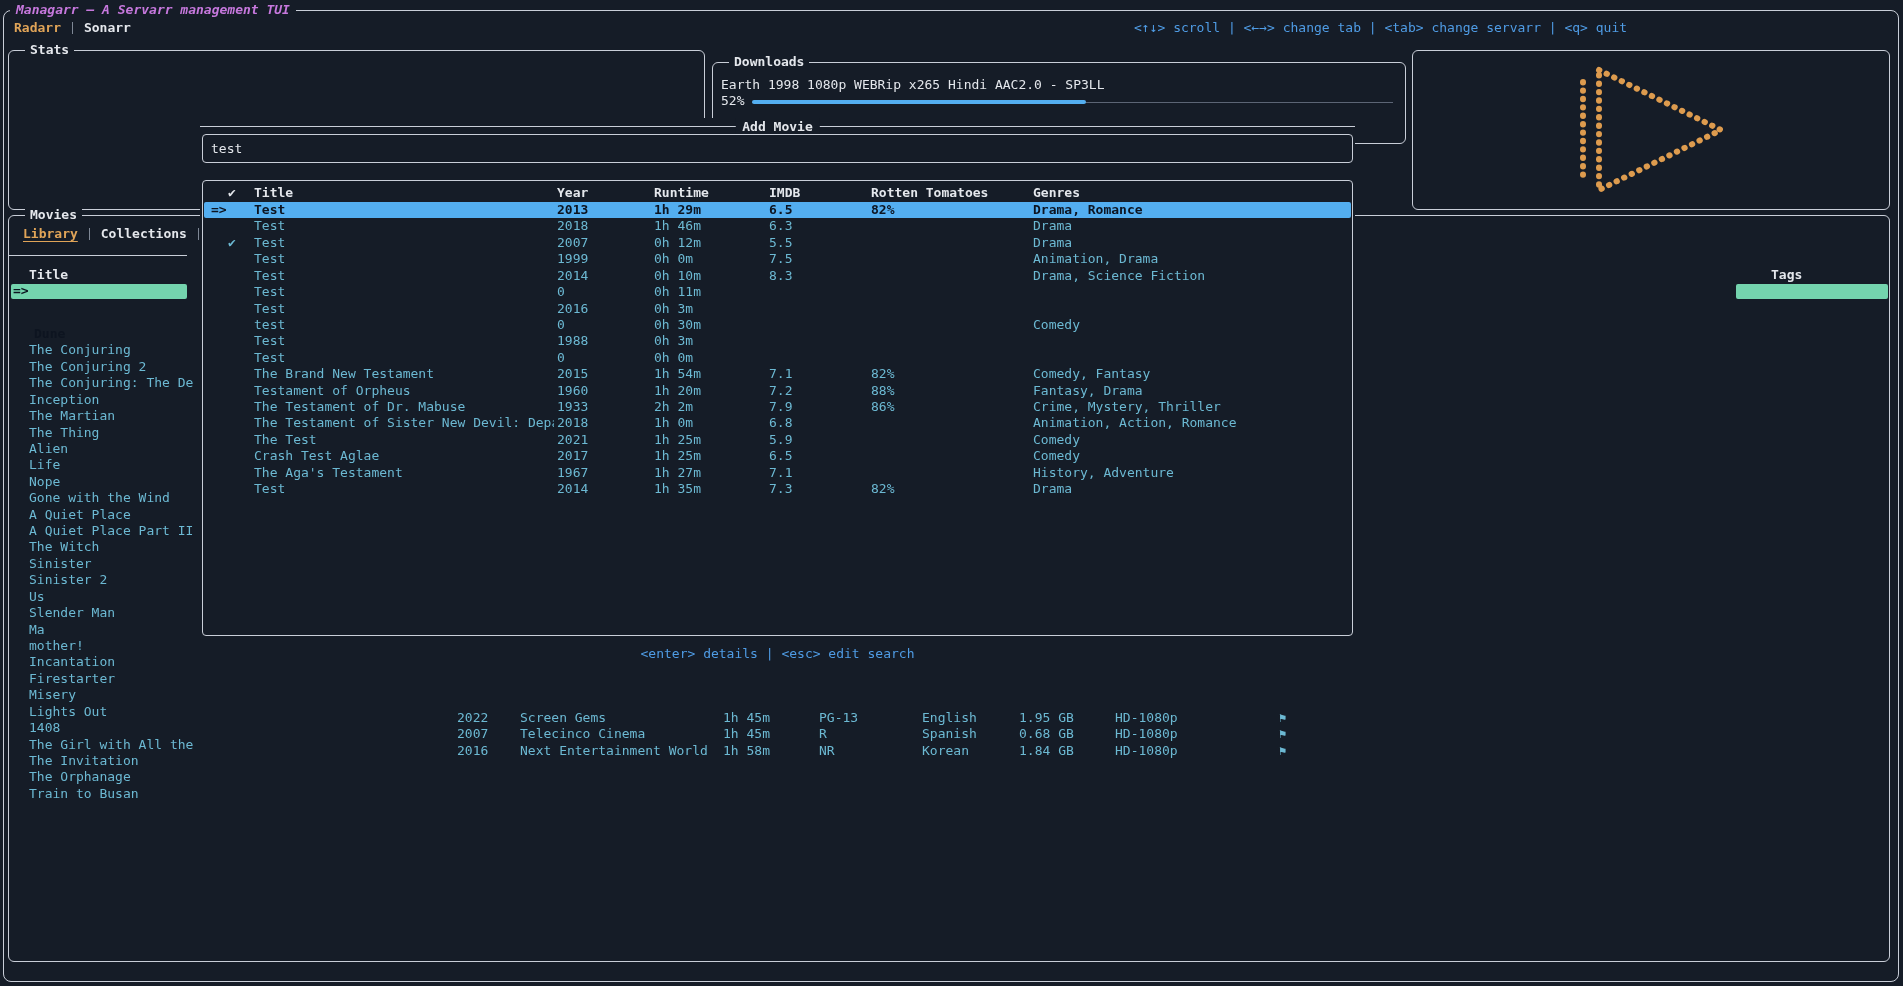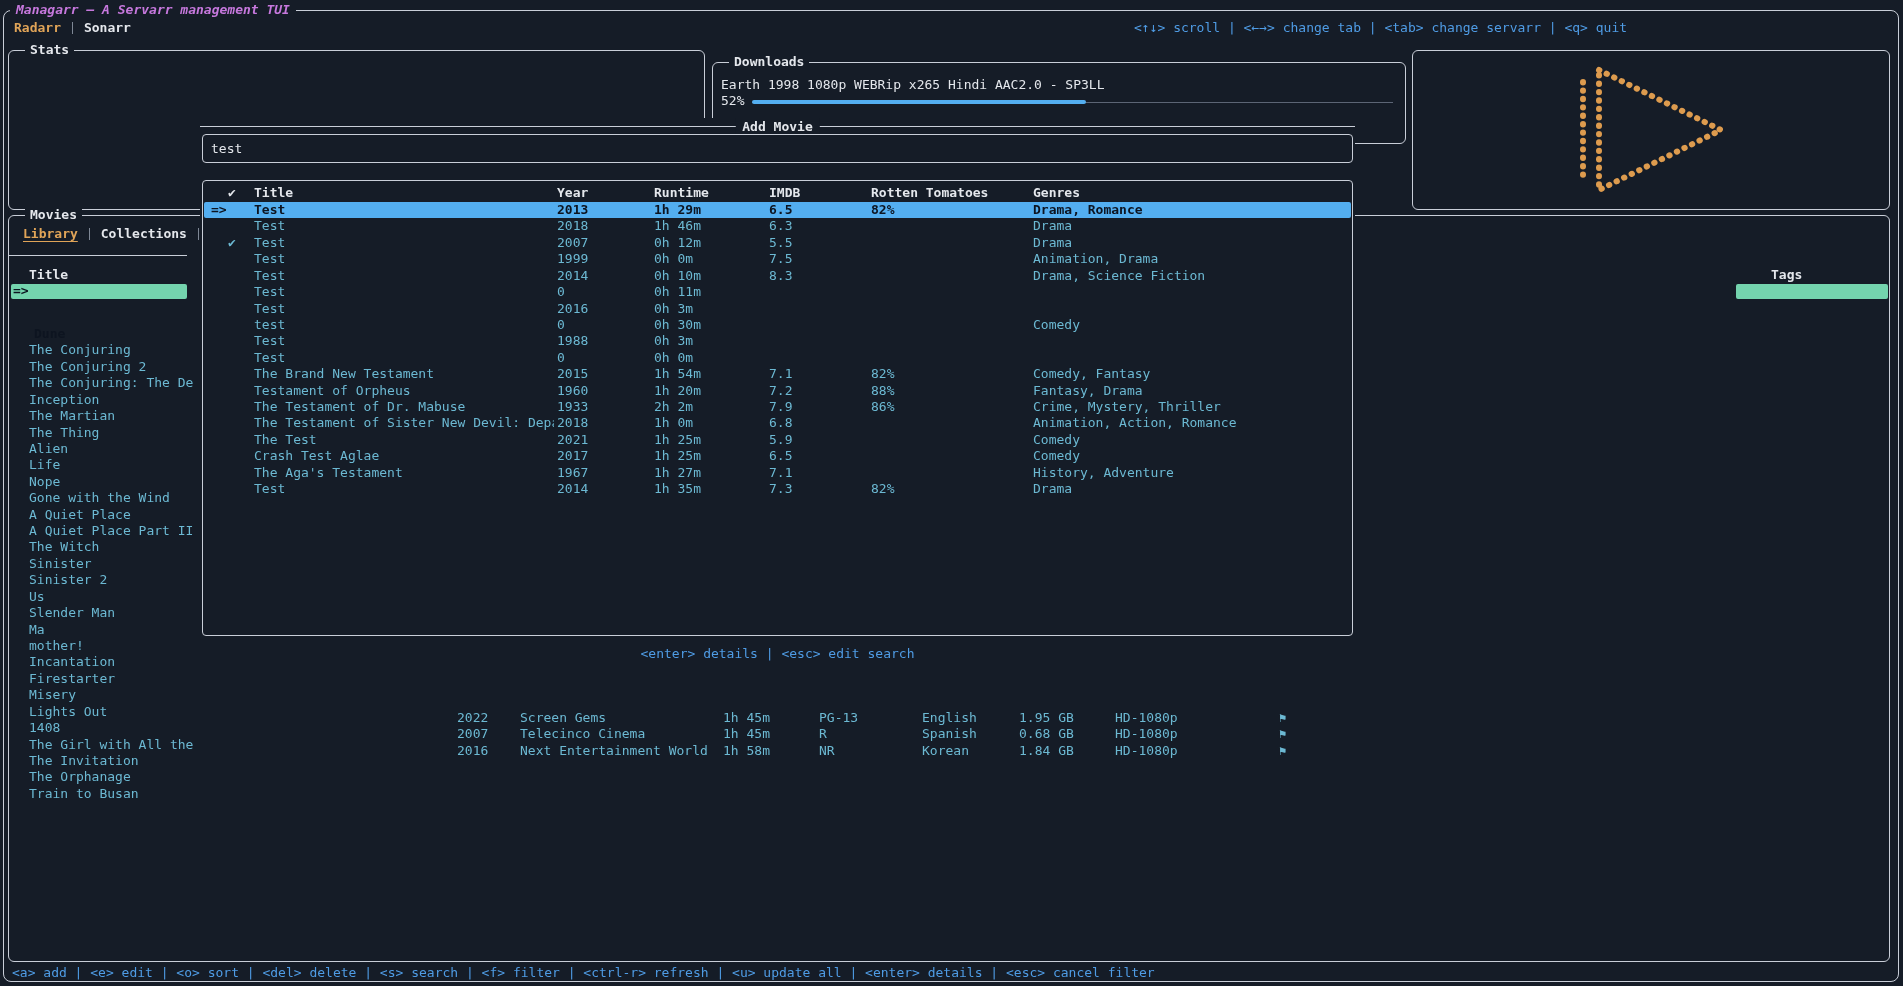--- a/index.html
+++ b/index.html
@@ -254,21 +254,20 @@
           <span class="lc l-runtime">1h 58m</span>
           <span class="lc l-cert">NR</span>
           <span class="lc l-lang">Korean</span>
           <span class="lc l-size">1.84 GB</span>
           <span class="lc l-qual">HD-1080p</span>
           <span class="lc l-flag">⚑</span>
         </div>
       </div>
   </div>
 
-  <div class="footer">&lt;a&gt; add | &lt;e&gt; edit | &lt;o&gt; sort | &lt;del&gt; delete | &lt;s&gt; search | &lt;f&gt; filter | &lt;ctrl-r&gt; refresh | &lt;u&gt; update all | &lt;enter&gt; details | &lt;esc&gt; cancel filter</div>
 
   <div class="modal">
     <div class="modal-topline"></div>
     <div class="modal-title">Add Movie</div>
     <div class="search-box">
       <span>test</span>
     </div>
     <div class="results-box">
       <div class="m-header">
         <span class="mh m-check">✔</span>

